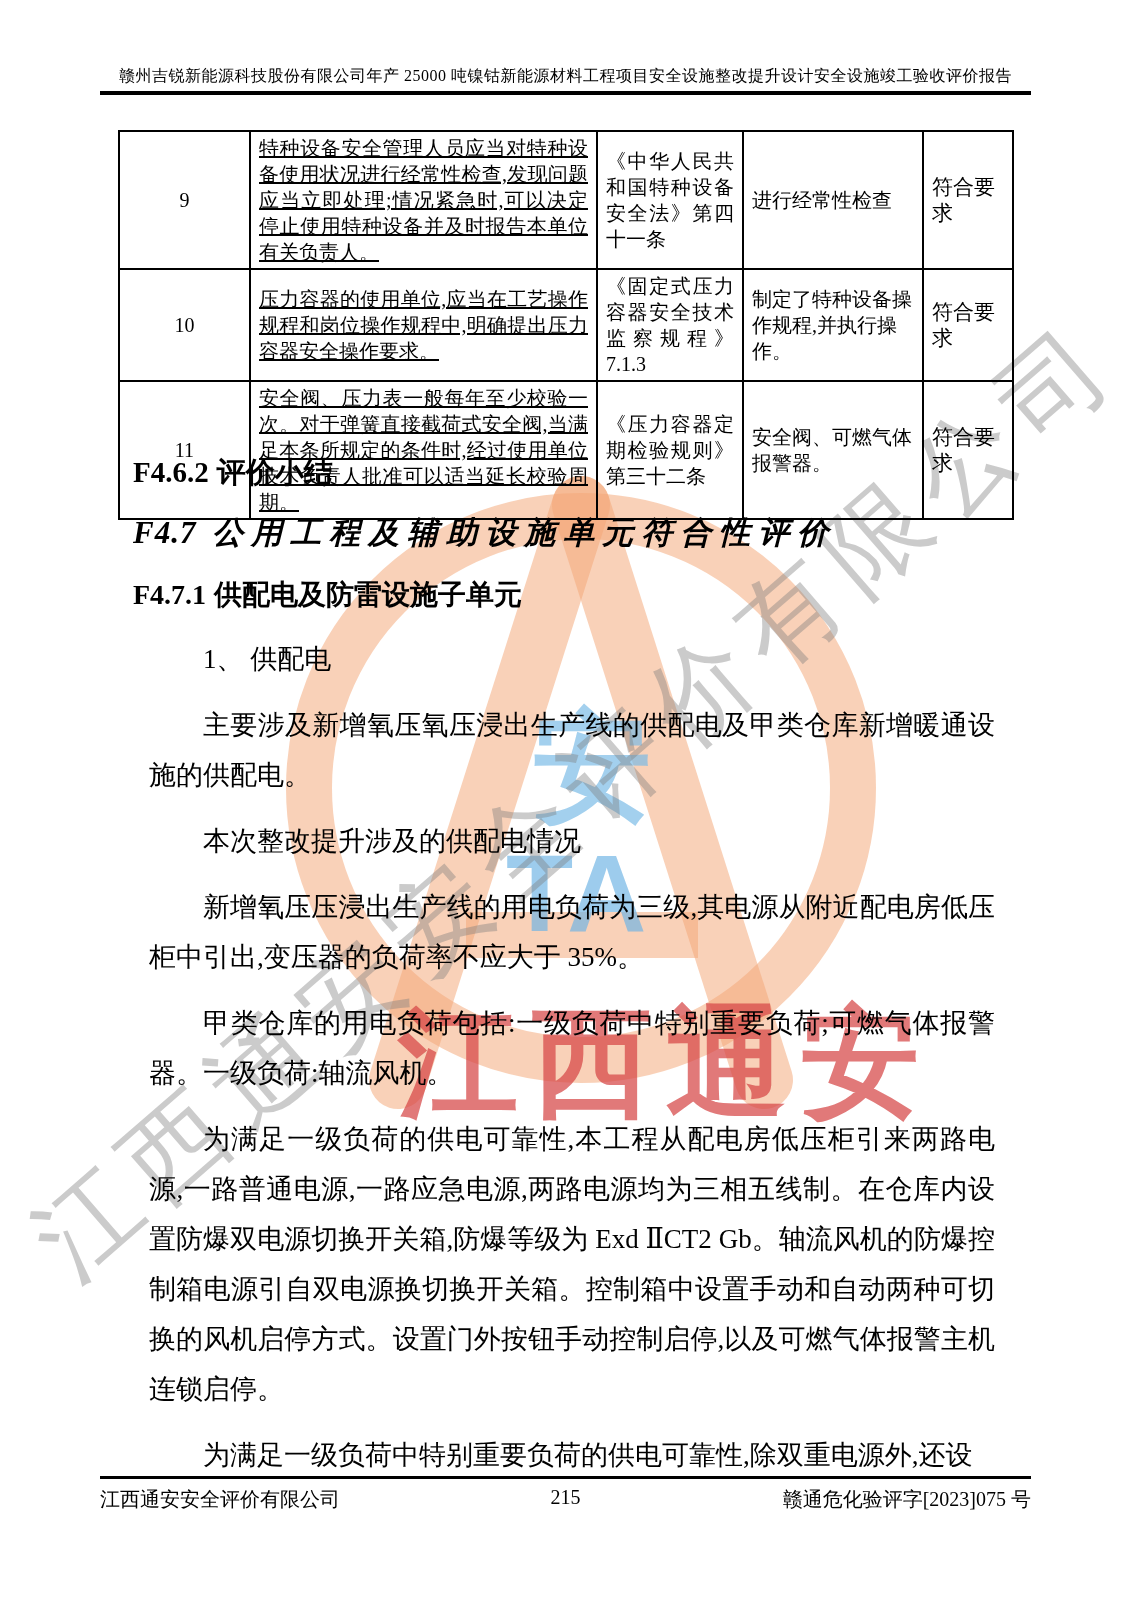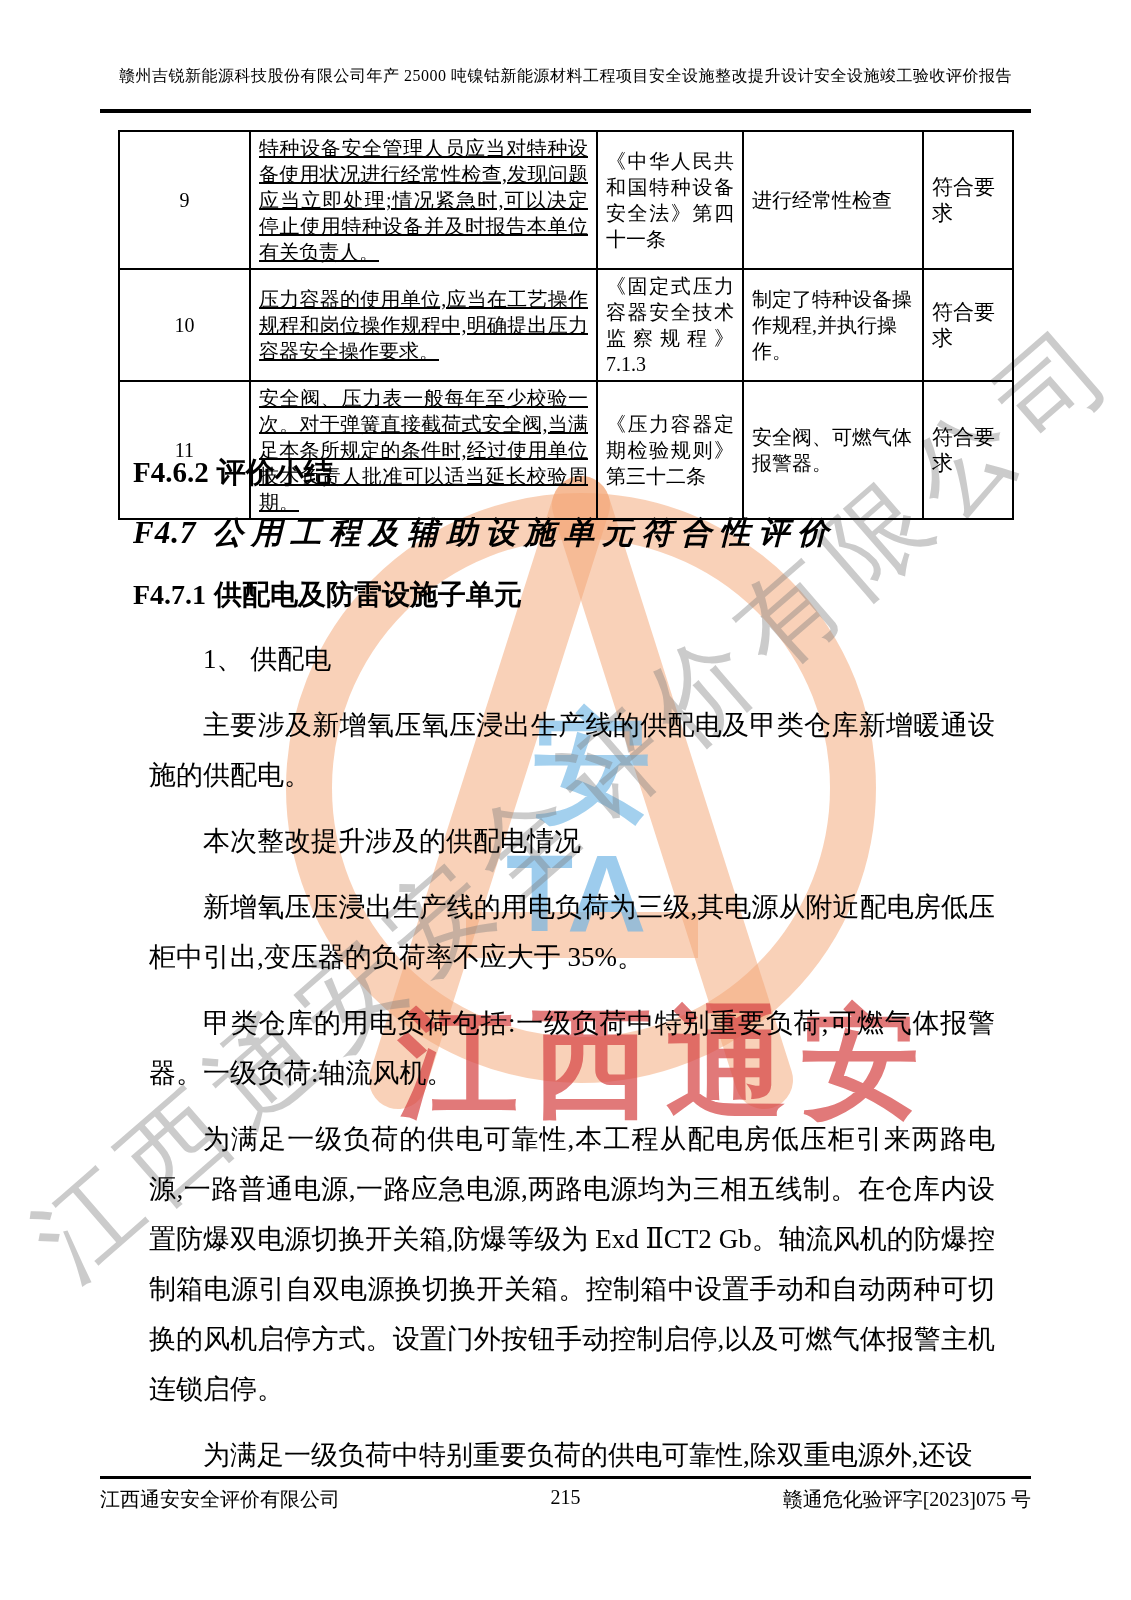--- a/index.html
+++ b/index.html
@@ -46,21 +46,21 @@
     font-family:"Liberation Serif","DejaVu Serif",serif;
     line-height:1;
     text-align:center;
   }
   
   .content{position:relative;z-index:2;}
   .header{
     position:absolute;left:100px;top:66px;width:931px;
     text-align:center;
     font-size:16px;letter-spacing:0.5px;white-space:nowrap;
-    padding-bottom:22px;
+    padding-bottom:4px;
     border-bottom:4px solid #000;
   }
   
   table.checklist{
     position:absolute;left:118px;top:130px;
     border-collapse:collapse;table-layout:fixed;
     width:896px;
     font-size:20px;line-height:26px;
   }
   table.checklist td{

